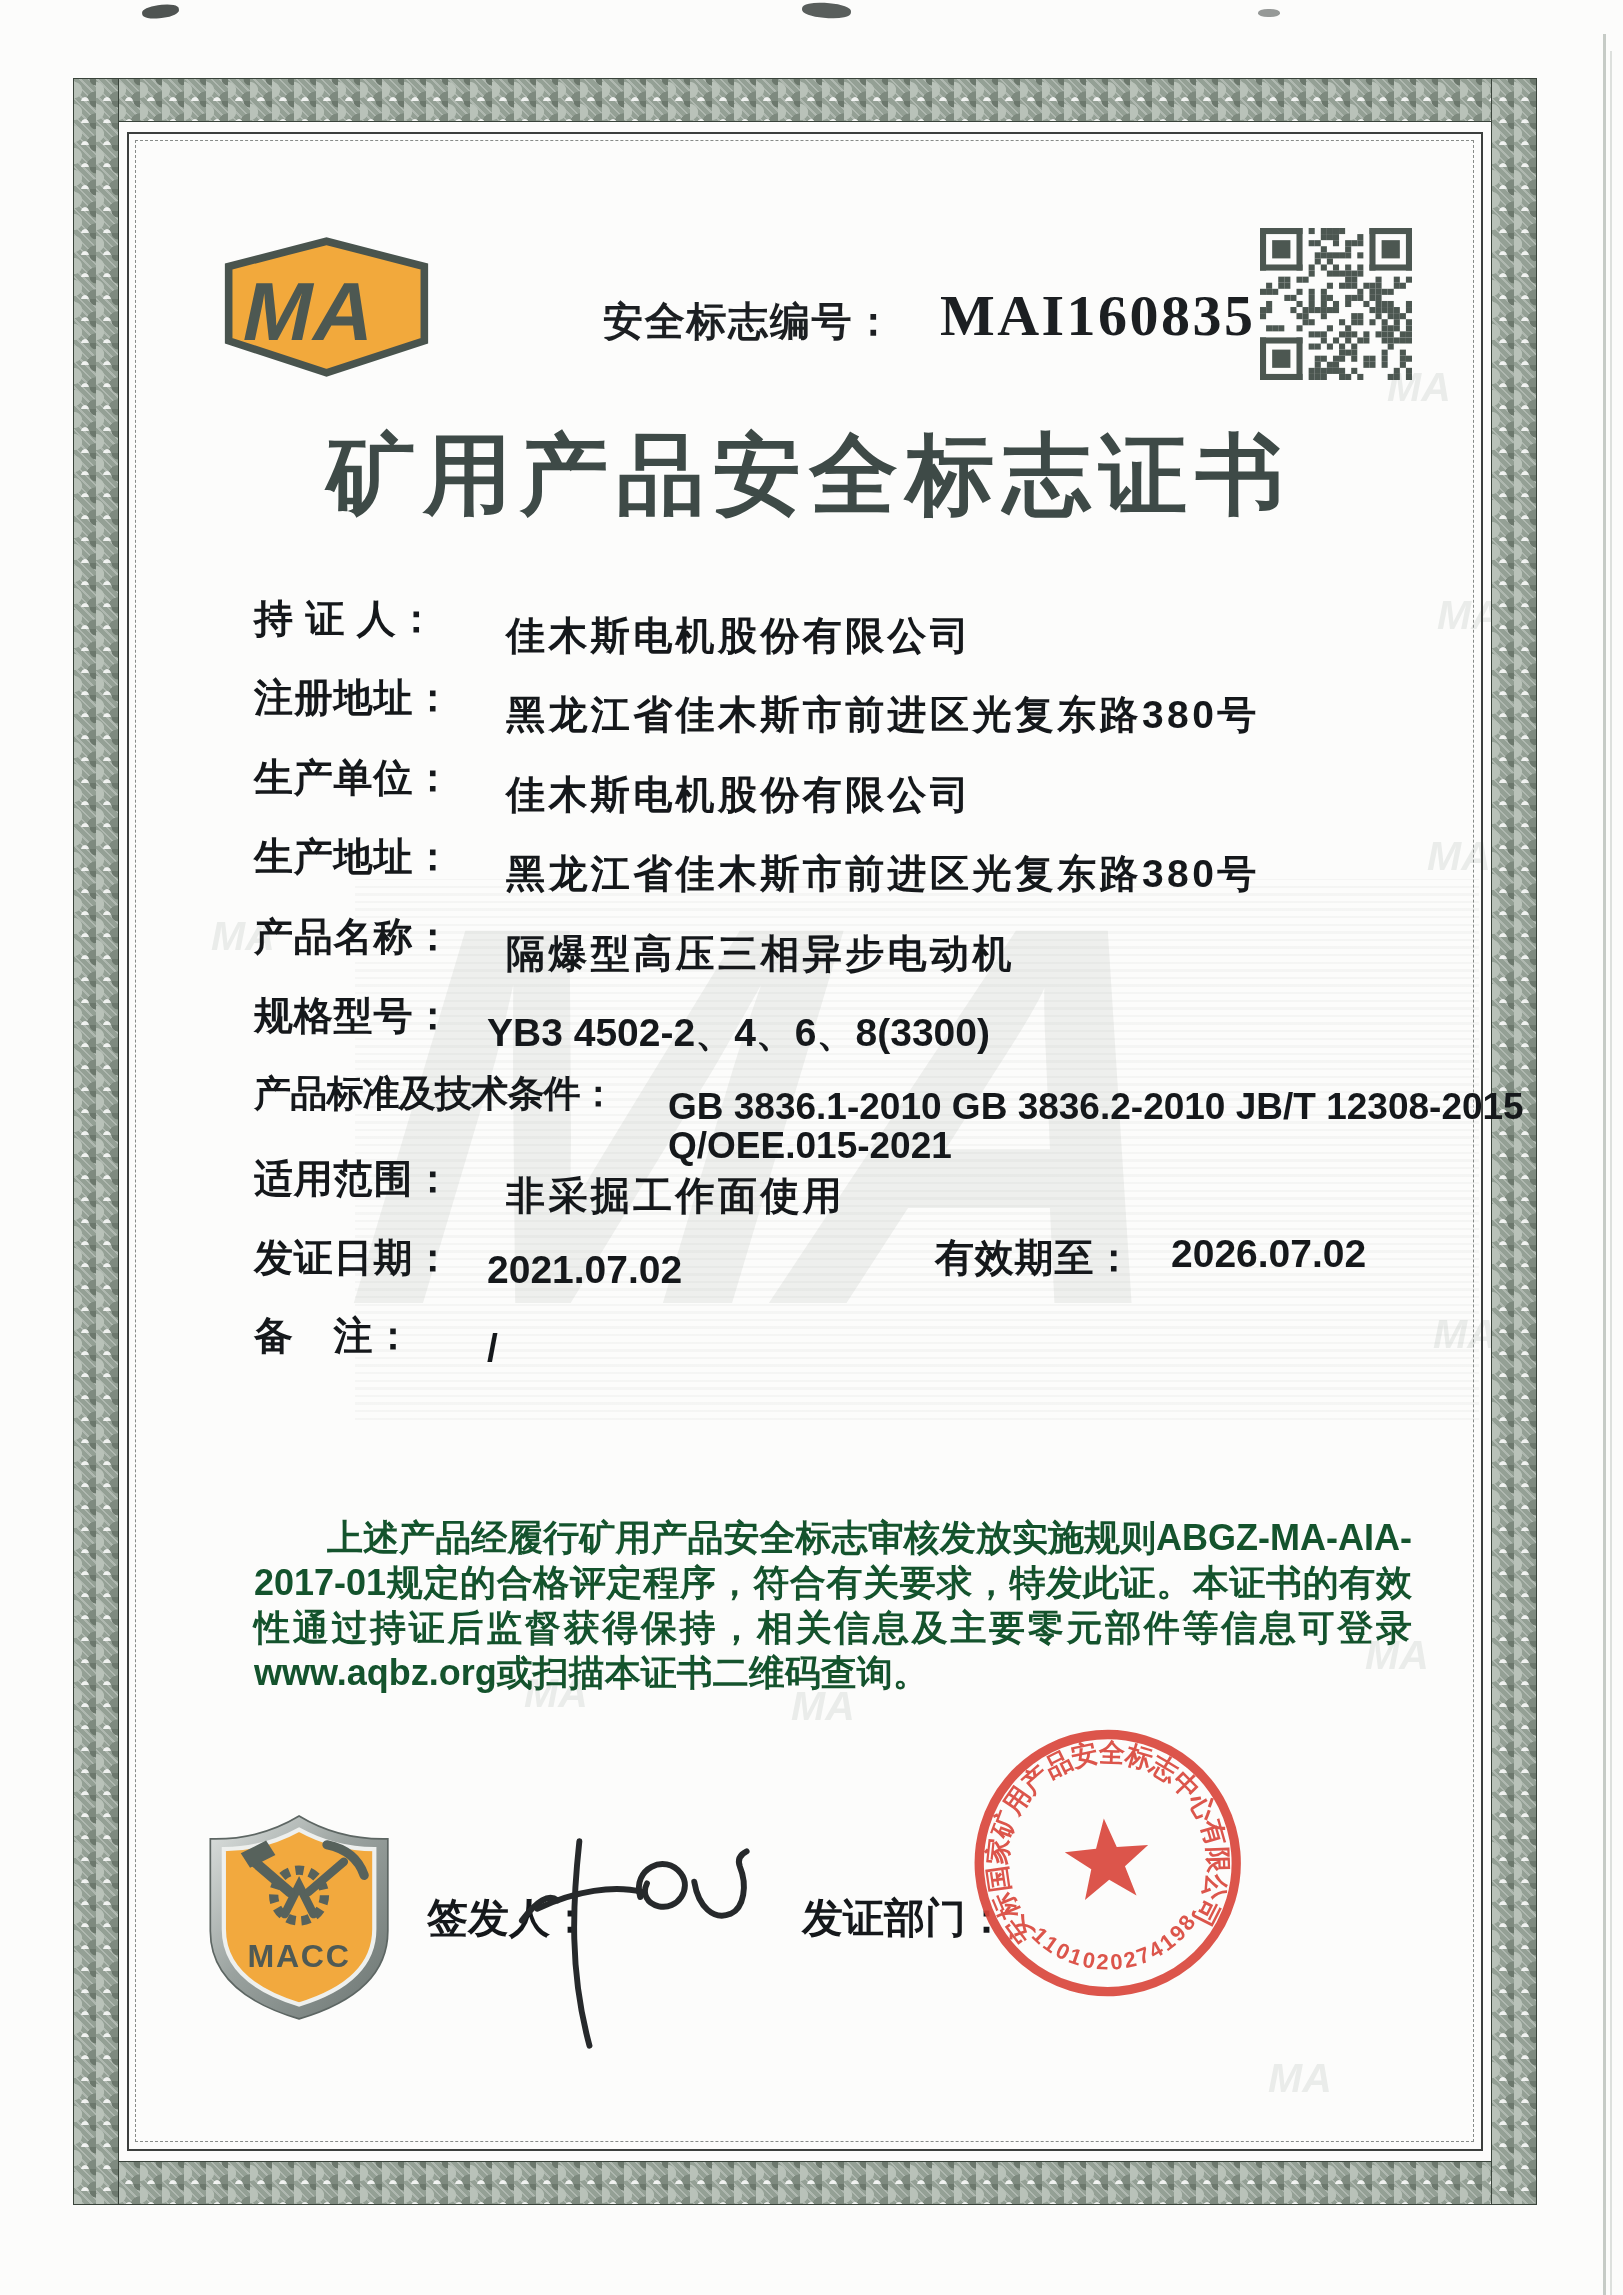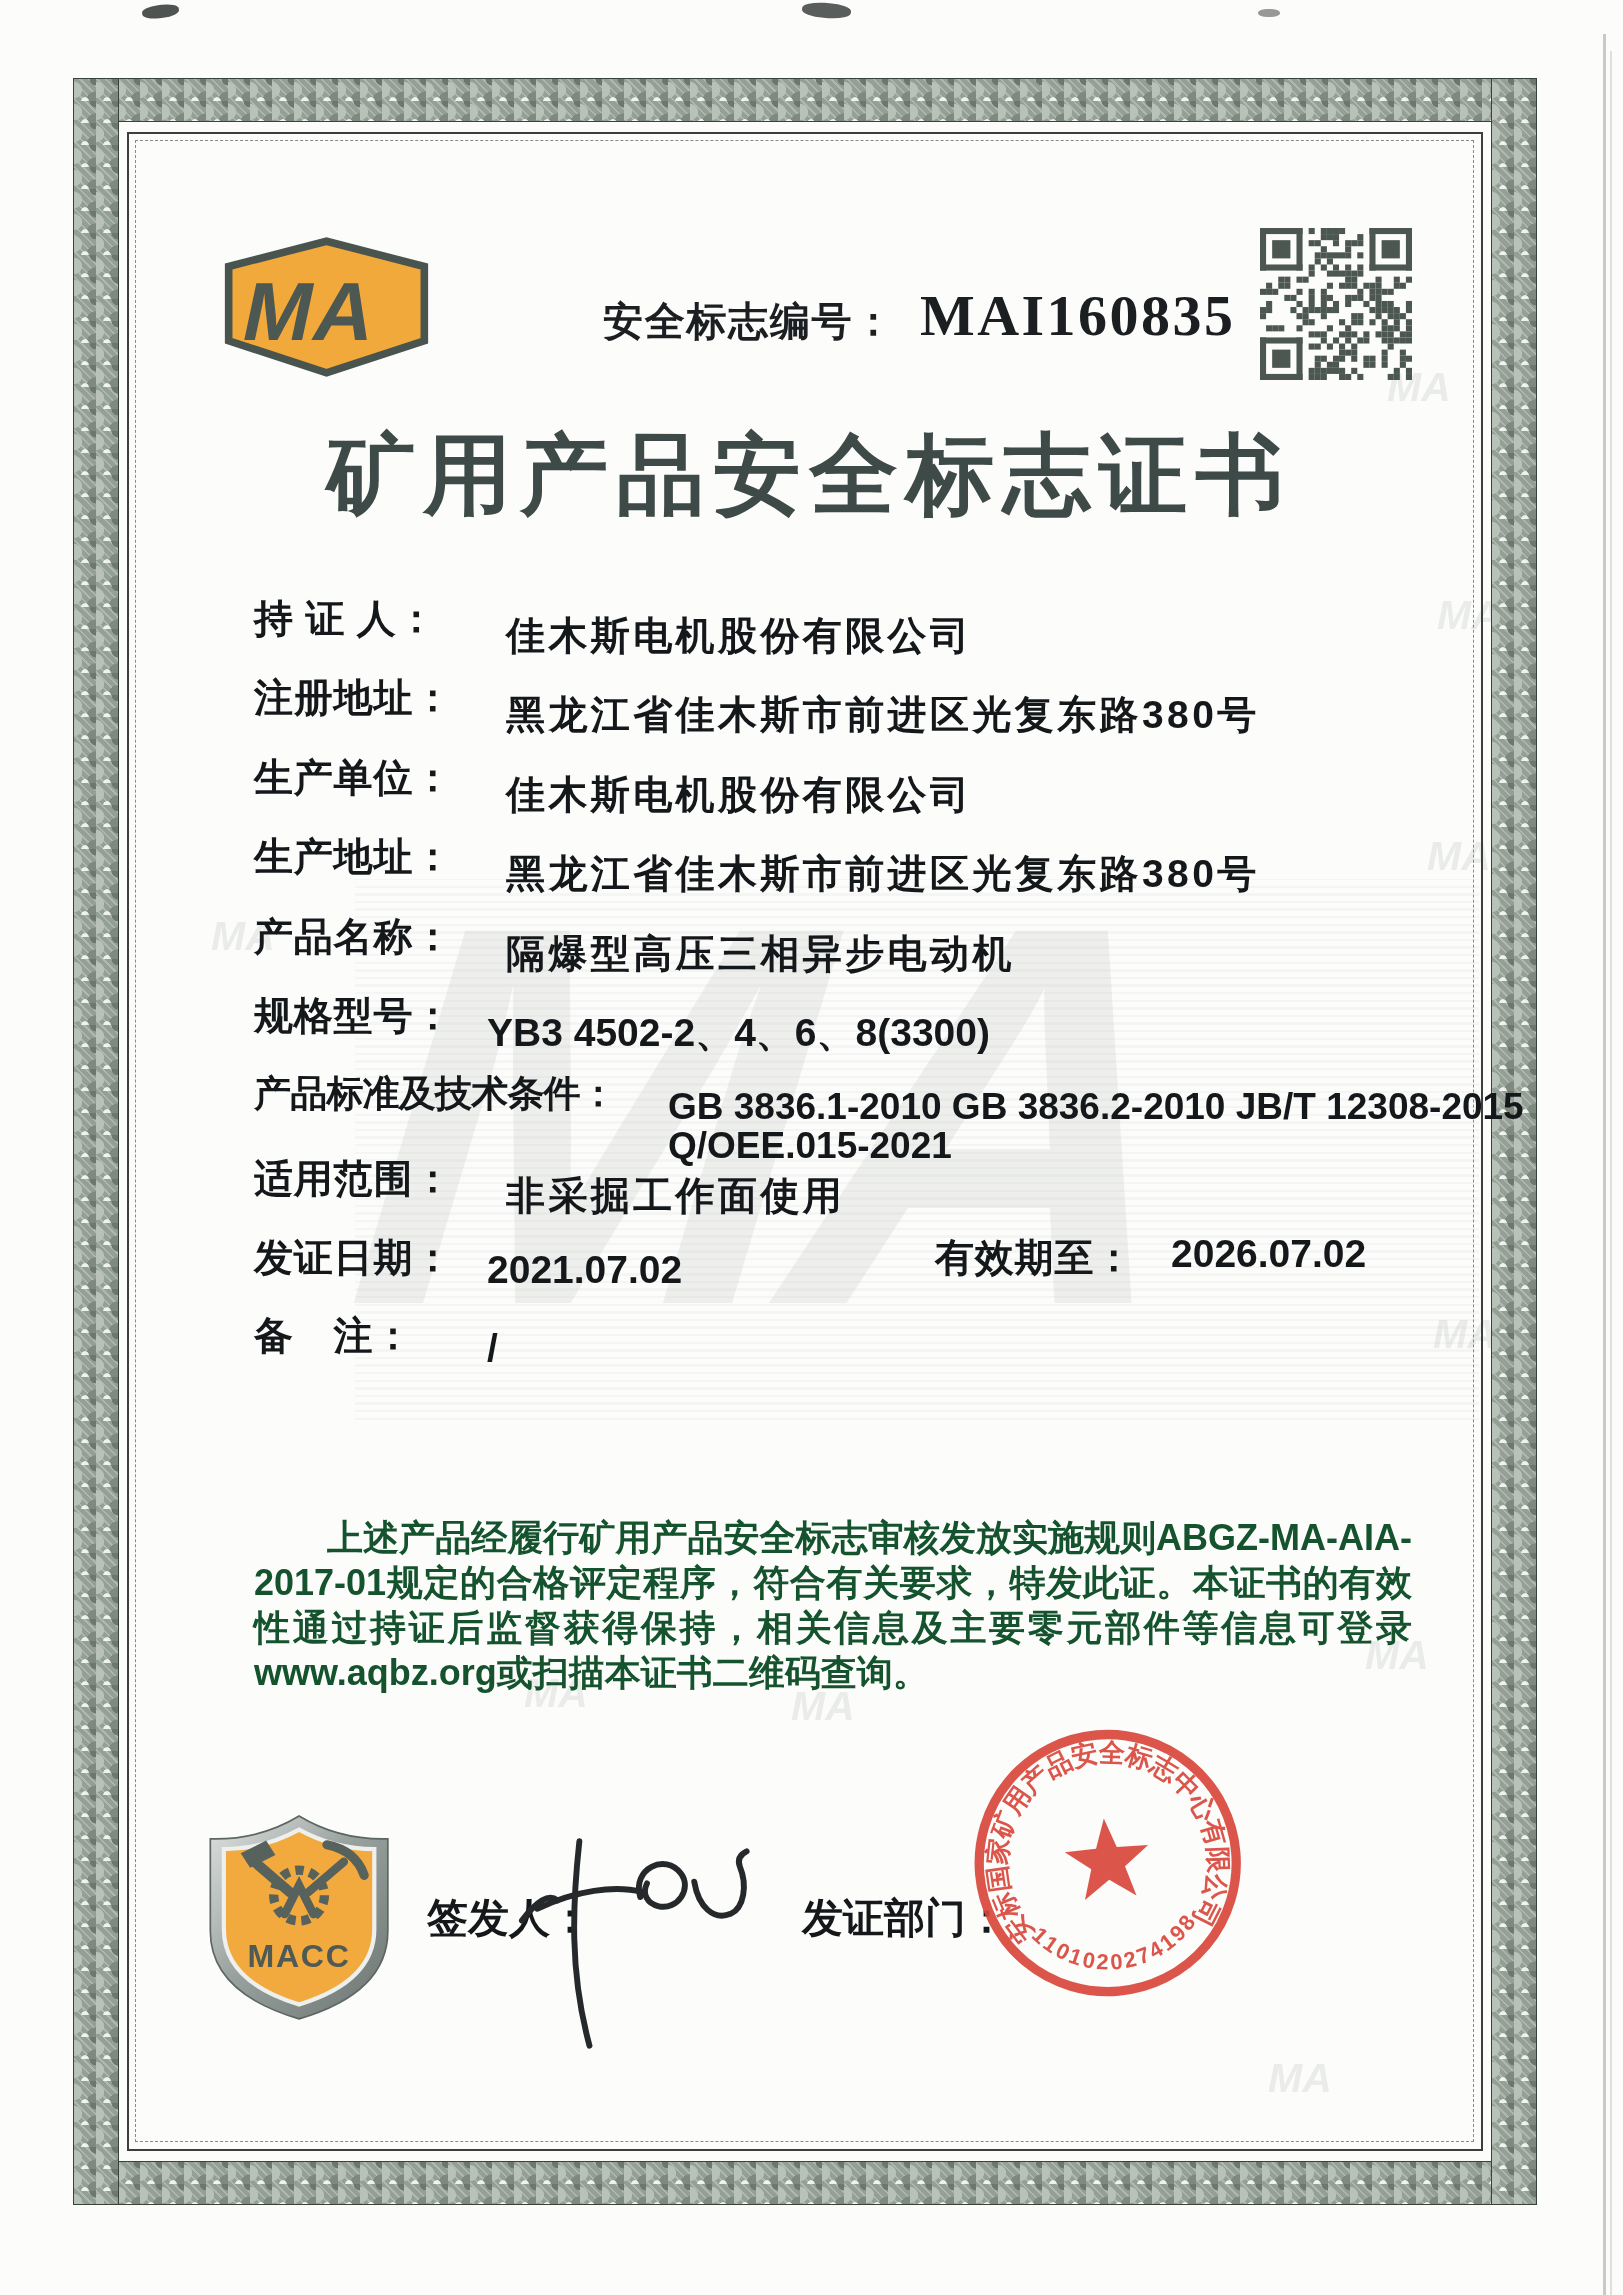--- a/index.html
+++ b/index.html
@@ -29,21 +29,21 @@
   
   .wm-stripes{position:absolute;left:355px;top:879px;width:1124px;height:541px;
     background:repeating-linear-gradient(0deg, rgba(120,128,122,.055) 0 2.5px, transparent 2.5px 7.6px);}
   .wm-ma-big{position:absolute;left:364px;top:845px;font-weight:700;font-style:italic;
     font-size:541px;line-height:541px;letter-spacing:-15px;color:rgba(125,135,129,.11);
     transform:skewX(-6deg);user-select:none;}
   .ghost{position:absolute;font-weight:700;font-style:italic;font-size:41px;
     color:rgba(130,140,134,.14);user-select:none;}
   
   .ma-badge{position:absolute;left:213px;top:237px;}
-  .certno{position:absolute;left:603px;top:282px;display:flex;align-items:baseline;color:#1c1f22;}
+  .certno{position:absolute;left:603px;top:282px;display:flex;align-items:baseline;color:#1c1f22;gap:20px;}
   .certno .lbl{font-size:40px;font-weight:700;letter-spacing:1.7px;}
   .certno .num{font-family:"Liberation Serif",serif;font-size:58px;font-weight:700;
     letter-spacing:2.5px;margin-left:25px;text-align:center;}
   .qr{position:absolute;left:1260px;top:228px;}
   .title{position:absolute;left:135px;top:416px;width:1349px;text-align:center;
     font-family:"Liberation Serif",serif;font-size:88px;font-weight:700;
     letter-spacing:8.5px;color:#3e4a47;}
   
   .row{position:absolute;left:254px;height:51px;white-space:nowrap;color:#15181b;}
   .row .lbl{position:absolute;left:0;top:0;font-size:39px;font-weight:700;letter-spacing:0.8px;}

